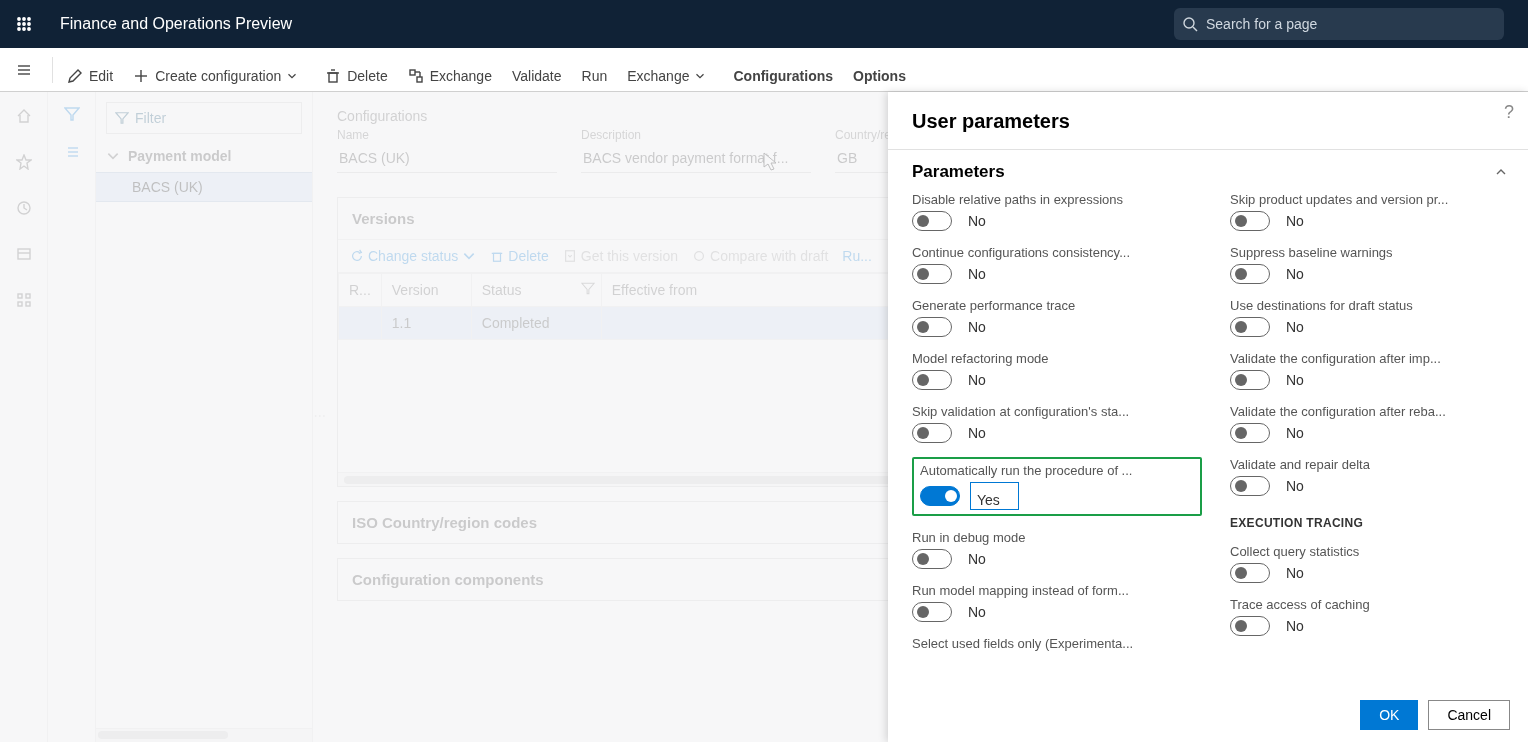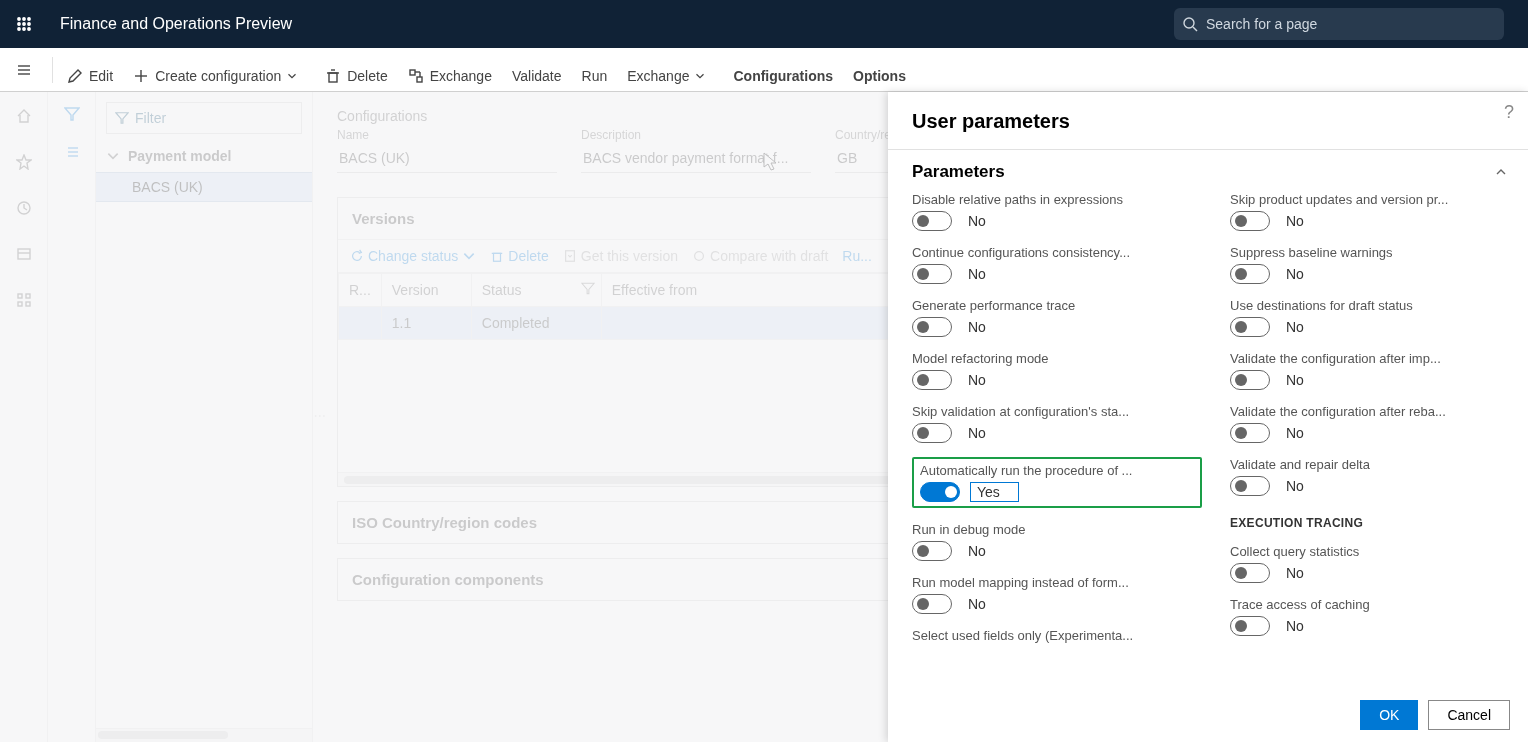--- a/index.html
+++ b/index.html
@@ -82,21 +82,21 @@
   .flyout .sub { padding:12px 19px 4px 24px; display:flex; align-items:center; justify-content:space-between; border-top:1px solid var(--border-light); margin-top:8px;}
   .flyout .sub .t { font-size:17px; font-weight:600;}
   .flyout .cols { flex:1; overflow:auto; padding:6px 8px 6px 24px; display:grid; grid-template-columns:1fr 1fr; column-gap:28px; row-gap:14px; position:relative;}
   .flyout .cols::-webkit-scrollbar{width:10px;}
   .flyout .cols::-webkit-scrollbar-thumb{background:#c4c4c4;border-radius:5px;}
   .param { display:flex; flex-direction:column; gap:4px;}
   .param .plabel { font-size:13px; color:#555; white-space:nowrap; overflow:hidden; text-overflow:ellipsis;}
   .param .prow { display:flex; align-items:center; gap:10px;}
   .param .pval { font-size:14px; color:#333; padding:2px 6px; }
   .param.highlighted { border:2px solid #1a9e47; padding:4px 6px; border-radius:2px;}
-  .param.highlighted .pval { border:1px solid var(--accent); padding:1px 18px 1px 6px;}
+  .param.highlighted .pval { border:1px solid var(--accent); padding:9px 18px 1px 6px;}
   .group-title { font-size:12px; font-weight:700; letter-spacing:.3px; color:#333; margin-top:6px;}
   
   .toggle { width:40px; height:20px; border-radius:10px; border:1px solid #666; position:relative; background:#fff; cursor:pointer; flex:0 0 40px;}
   .toggle .knob { width:12px; height:12px; border-radius:50%; background:#666; position:absolute; top:3px; left:4px; transition:left .1s;}
   .toggle.on { background:var(--accent); border-color:var(--accent);}
   .toggle.on .knob { background:#fff; left:24px;}
   
   .flyout .footer { padding:12px 18px; display:flex; justify-content:flex-end; gap:10px; }
   .flyout .footer button { font-size:14px; padding:6px 18px; border:1px solid #888; background:#fff; cursor:pointer;}
   .flyout .footer button.primary { background:var(--accent); border-color:var(--accent); color:#fff;}

